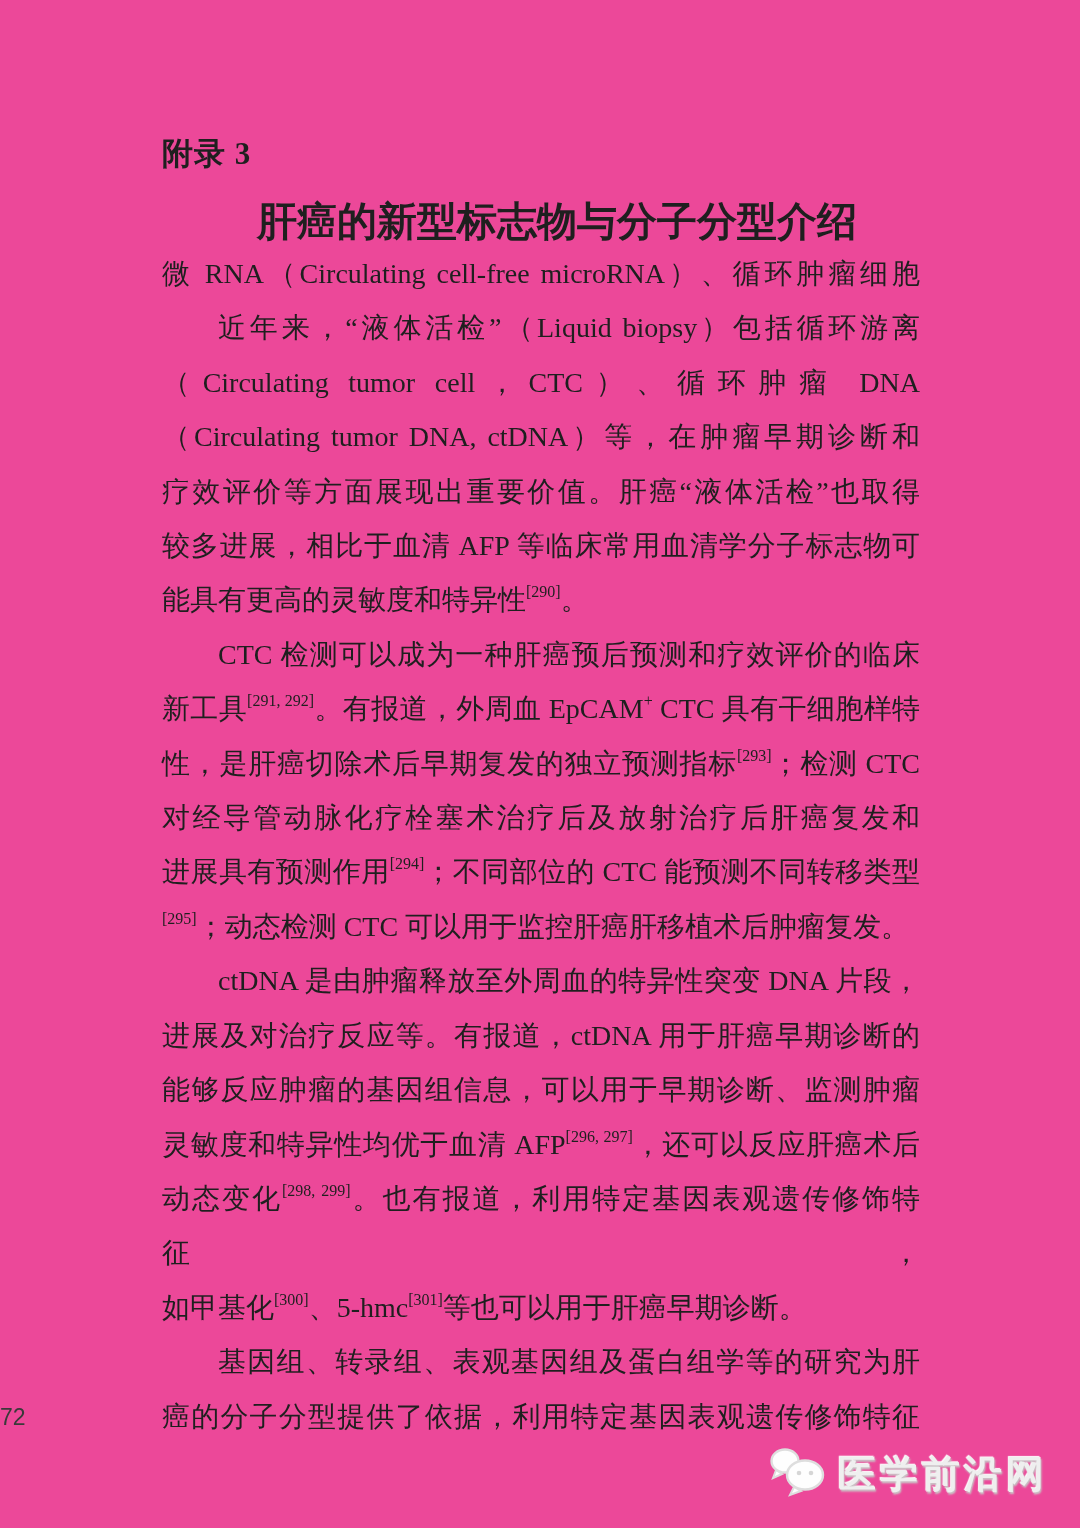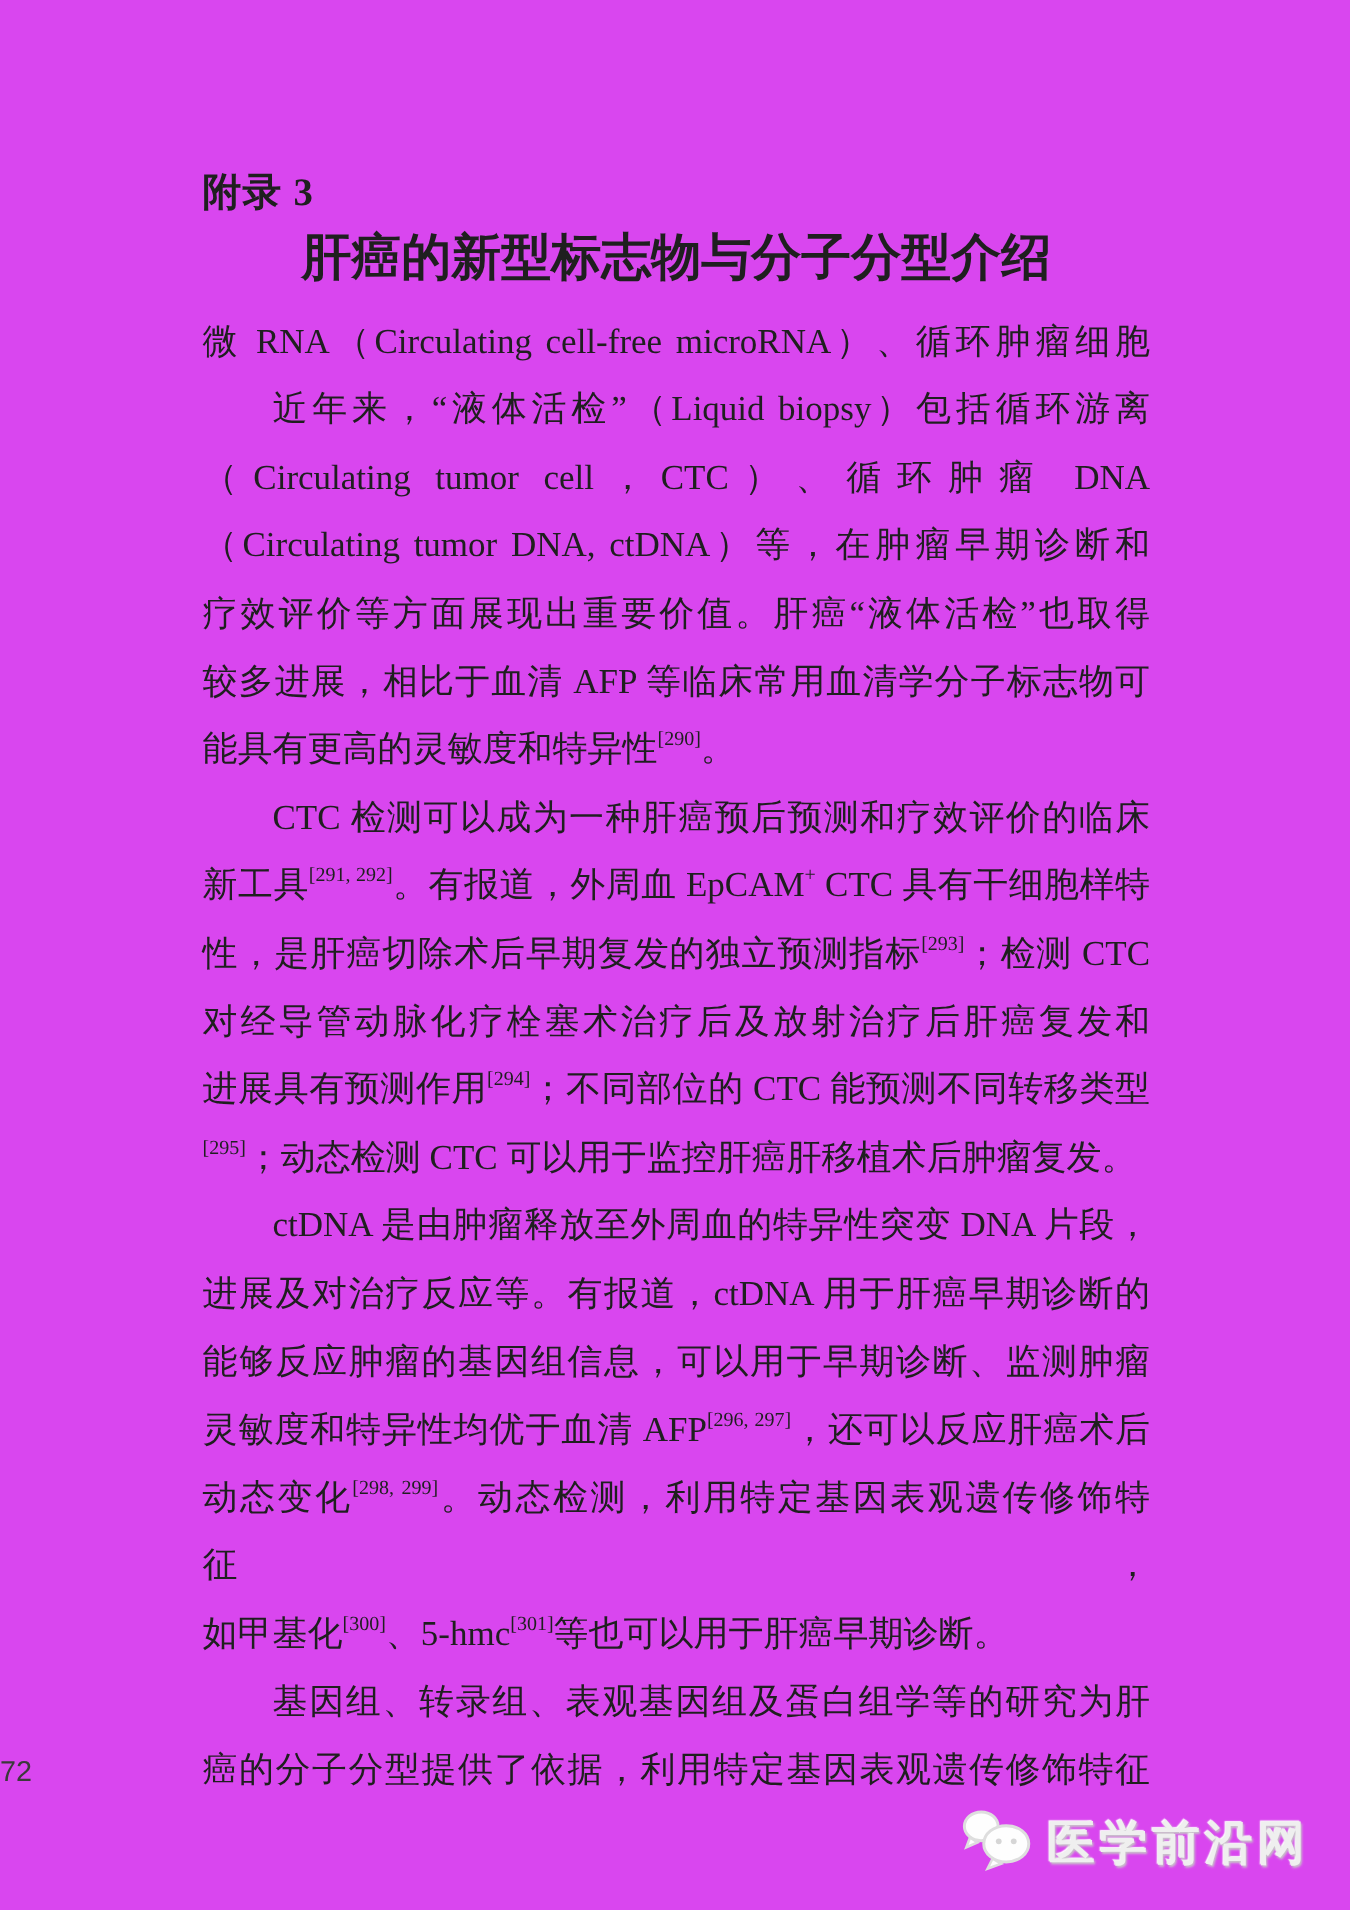--- a/index.html
+++ b/index.html
@@ -1,38 +1,38 @@
 <!DOCTYPE html>
 <html><head>
 <meta charset="utf-8">
 <style>
   html, body { margin: 0; padding: 0; background: #ffffff; }
   .page {
     position: relative;
     width: 1080px;
     height: 1528px;
-    background: #d946ef;
+    background: #ec4899;
     font-family: "Liberation Serif", "DejaVu Serif", serif;
     color: #1f1f1f;
     overflow: hidden;
   }
   .appendix {
     position: absolute;
     left: 162px;
     top: 133px;
     font-size: 31px;
     font-weight: 700;
     letter-spacing: 1px;
   }
   .doc-title {
     position: absolute;
     left: 162px;
     top: 178px;
     width: 758px;
-    margin: 0;
+    margin: 16px;
     font-size: 40px;
     font-weight: 700;
     text-align: center;
     white-space: nowrap;
   }
   .body-text {
     position: absolute;
     left: 162px;
     top: 247px;
     width: 758px;
@@ -103,21 +103,21 @@
       <div class="line indent"><span>CTC 检测可以成为一种肝癌预后预测和疗效评价的临床</span></div>
       <div class="line"><span>新工具</span><sup>[291, 292]</sup><span>。有报道，外周血 EpCAM</span><sup>+</sup><span> CTC 具有干细胞样特</span></div>
       <div class="line"><span>性，是肝癌切除术后早期复发的独立预测指标</span><sup>[293]</sup><span>；检测 CTC</span></div>
       <div class="line"><span>对经导管动脉化疗栓塞术治疗后及放射治疗后肝癌复发和</span></div>
       <div class="line"><span>进展具有预测作用</span><sup>[294]</sup><span>；不同部位的 CTC 能预测不同转移类型</span></div>
       <div class="line last"><sup>[295]</sup><span>；动态检测 CTC 可以用于监控肝癌肝移植术后肿瘤复发。</span></div>
       <div class="line indent"><span>ctDNA 是由肿瘤释放至外周血的特异性突变 DNA 片段，</span></div>
       <div class="line"><span>进展及对治疗反应等。有报道，ctDNA 用于肝癌早期诊断的</span></div>
       <div class="line"><span>能够反应肿瘤的基因组信息，可以用于早期诊断、监测肿瘤</span></div>
       <div class="line"><span>灵敏度和特异性均优于血清 AFP</span><sup>[296, 297]</sup><span>，还可以反应肝癌术后</span></div>
-      <div class="line"><span>动态变化</span><sup>[298, 299]</sup><span>。动态检测，利用特定基因表观遗传修饰特征，</span></div>
+      <div class="line"><span>动态变化</span><sup>[298, 299]</sup><span>。也有报道，利用特定基因表观遗传修饰特征，</span></div>
       <div class="line last"><span>如甲基化</span><sup>[300]</sup><span>、5-hmc</span><sup>[301]</sup><span>等也可以用于肝癌早期诊断。</span></div>
       <div class="line indent"><span>基因组、转录组、表观基因组及蛋白组学等的研究为肝</span></div>
       <div class="line"><span>癌的分子分型提供了依据，利用特定基因表观遗传修饰特征</span></div>
     </div>
 
   <div class="page-number">72</div>
 
   <div class="watermark">
     <span class="wicon">
       <svg width="62" height="52" viewBox="0 0 62 52" xmlns="http://www.w3.org/2000/svg">

